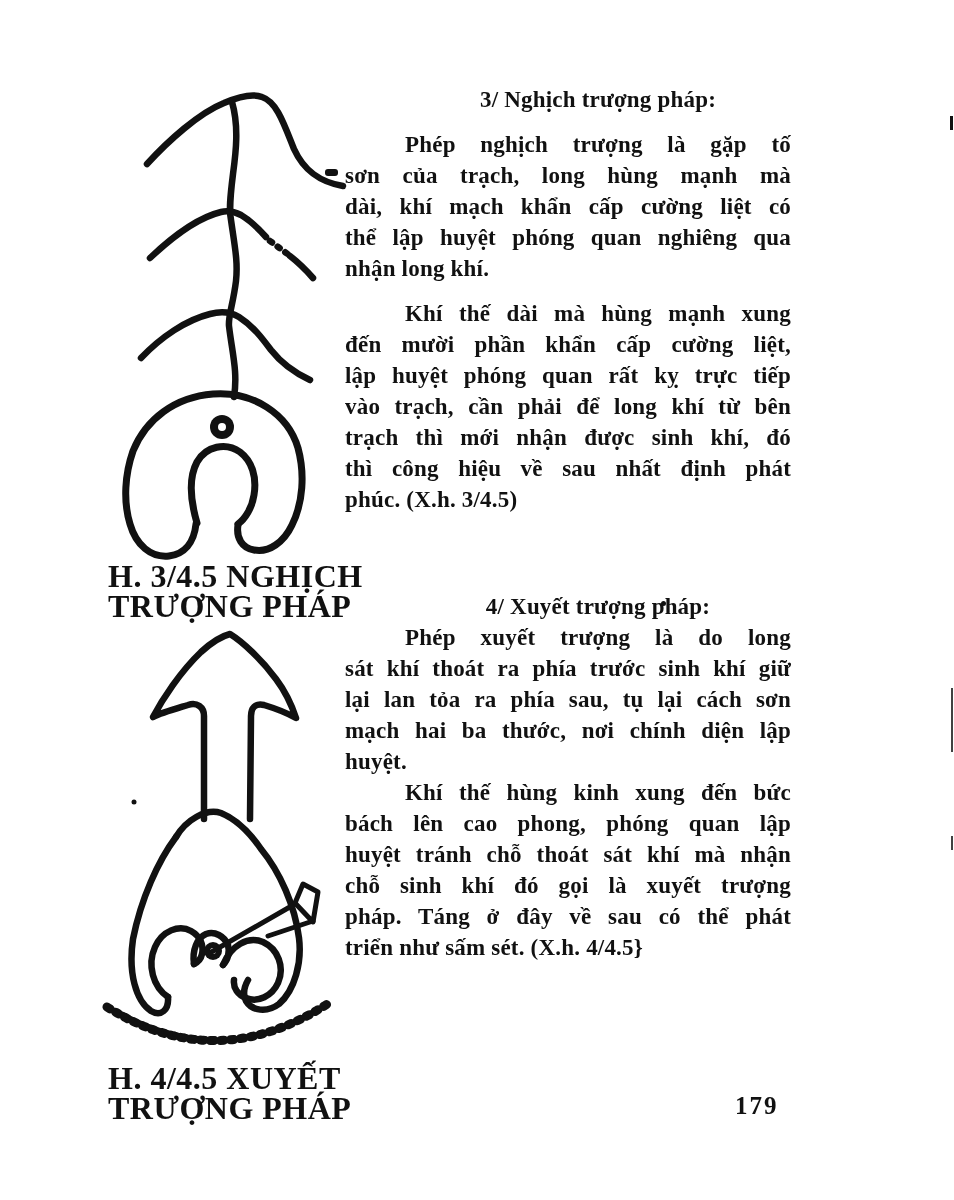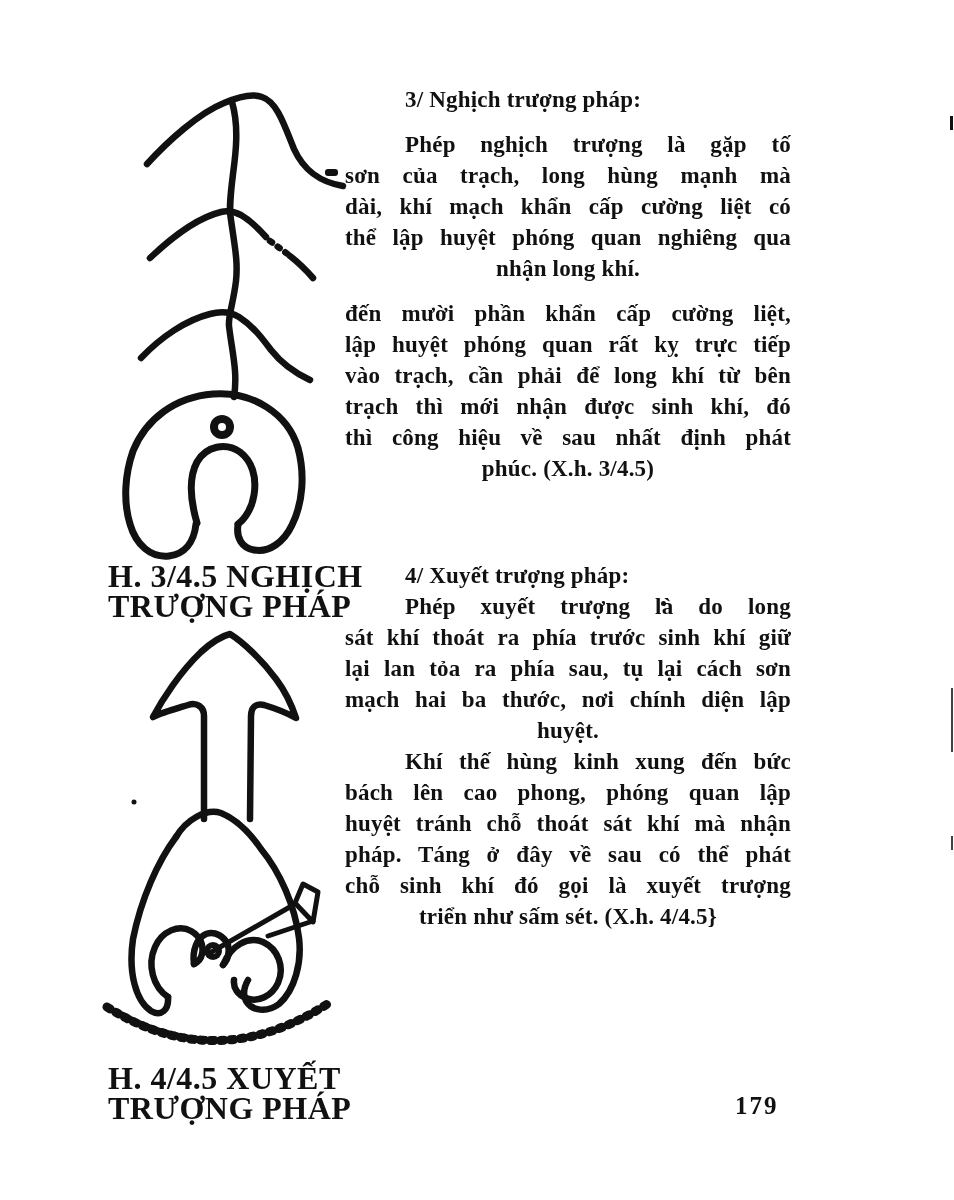--- a/index.html
+++ b/index.html
@@ -12,24 +12,24 @@
   svg{position:absolute;overflow:visible;}
   svg path{fill:none;stroke:#111;stroke-linecap:round;stroke-linejoin:round;}
   .stroke{stroke-width:6.5px;}
   .stroke7{stroke-width:7px;}
   .stroke5{stroke-width:5px;}
 
   .textcol{
     position:absolute;left:345px;top:84px;width:446px;
     font-size:23px;line-height:31px;font-weight:700;letter-spacing:0.2px;
   }
-  .line{height:31px;text-align:center;}
+  .line{height:31px;text-align:left;}
   .line.j{text-align:justify;text-align-last:justify;}
   .indent{padding-left:60px;}
-  .sec-title{height:31px;padding-left:60px;}
+  .sec-title{height:31px;padding-left:60px;text-align:center;}
   .t-gap{margin-bottom:14px;}
   .p-gap{margin-top:14px;}
   .sec4{margin-top:76px;}
   .sec4 .sec-title{margin-bottom:0;}
 
   .caption{
     position:absolute;font-size:32px;line-height:30px;font-weight:700;
     letter-spacing:0.5px;white-space:nowrap;
   }
   .cap1{left:108px;top:561px;}
@@ -97,20 +97,21 @@
     <div>
       <div class="sec-title t-gap">3/ Nghịch trượng pháp:</div>
       <div>
         <div class="line j indent">Phép nghịch trượng là gặp tố</div>
         <div class="line j">sơn của trạch, long hùng mạnh mà</div>
         <div class="line j">dài, khí mạch khẩn cấp cường liệt có</div>
         <div class="line j">thể lập huyệt phóng quan nghiêng qua</div>
         <div class="line">nhận long khí.</div>
       </div>
       <div class="p-gap">
+        <div class="line j indent">Khí thế dài mà hùng mạnh xung</div>
         <div class="line j">đến mười phần khẩn cấp cường liệt,</div>
         <div class="line j">lập huyệt phóng quan rất kỵ trực tiếp</div>
         <div class="line j">vào trạch, cần phải để long khí từ bên</div>
         <div class="line j">trạch thì mới nhận được sinh khí, đó</div>
         <div class="line j">thì công hiệu về sau nhất định phát</div>
         <div class="line">phúc. (X.h. 3/4.5)</div>
       </div>
     </div>
 
     <div class="sec4">
@@ -119,22 +120,22 @@
         <div class="line j indent">Phép xuyết trượng là do long</div>
         <div class="line j">sát khí thoát ra phía trước sinh khí giữ</div>
         <div class="line j">lại lan tỏa ra phía sau, tụ lại cách sơn</div>
         <div class="line j">mạch hai ba thước, nơi chính diện lập</div>
         <div class="line">huyệt.</div>
       </div>
       <div>
         <div class="line j indent">Khí thế hùng kinh xung đến bức</div>
         <div class="line j">bách lên cao phong, phóng quan lập</div>
         <div class="line j">huyệt tránh chỗ thoát sát khí mà nhận</div>
+        <div class="line j">chỗ sinh khí đó gọi là xuyết trượng</div>
         <div class="line j">pháp. Táng ở đây về sau có thể phát</div>
-        <div class="line j">chỗ sinh khí đó gọi là xuyết trượng</div>
         <div class="line">triển như sấm sét. (X.h. 4/4.5}</div>
       </div>
     </div>
 
   </div>
 
   <div class="pagenum">179</div>
 
   <div class="artifact a-dash"></div>
   <div class="artifact a-dot1"></div>

